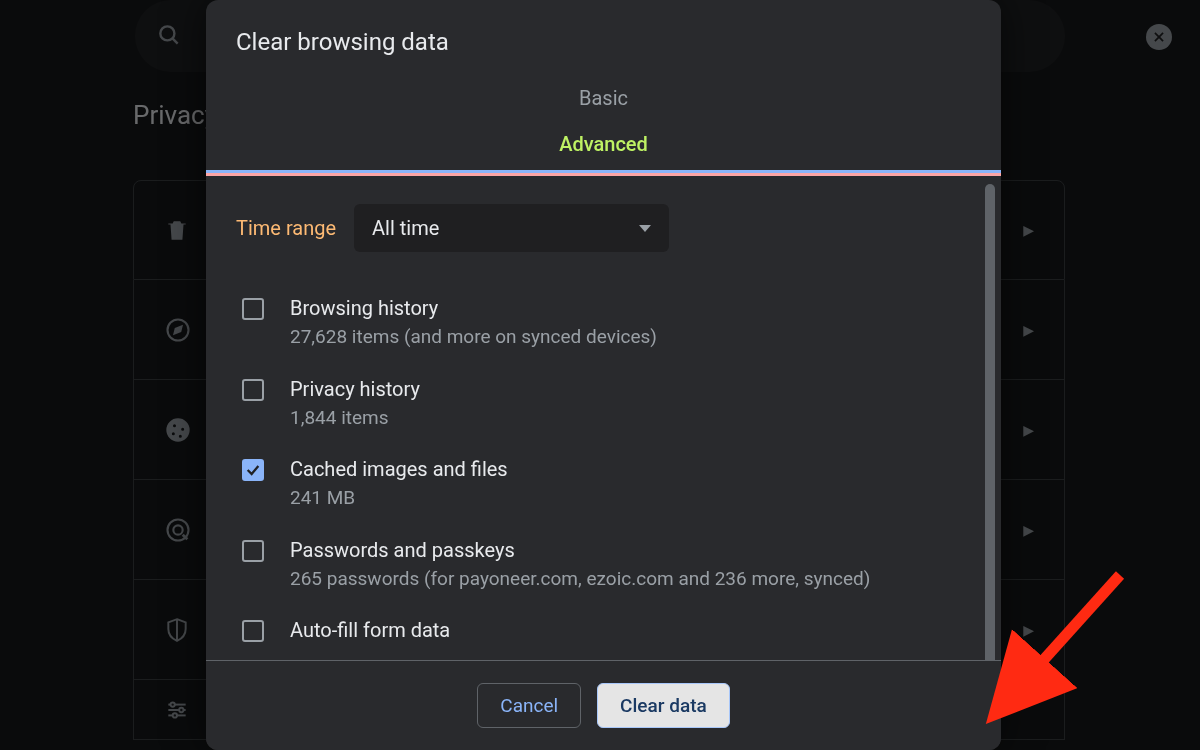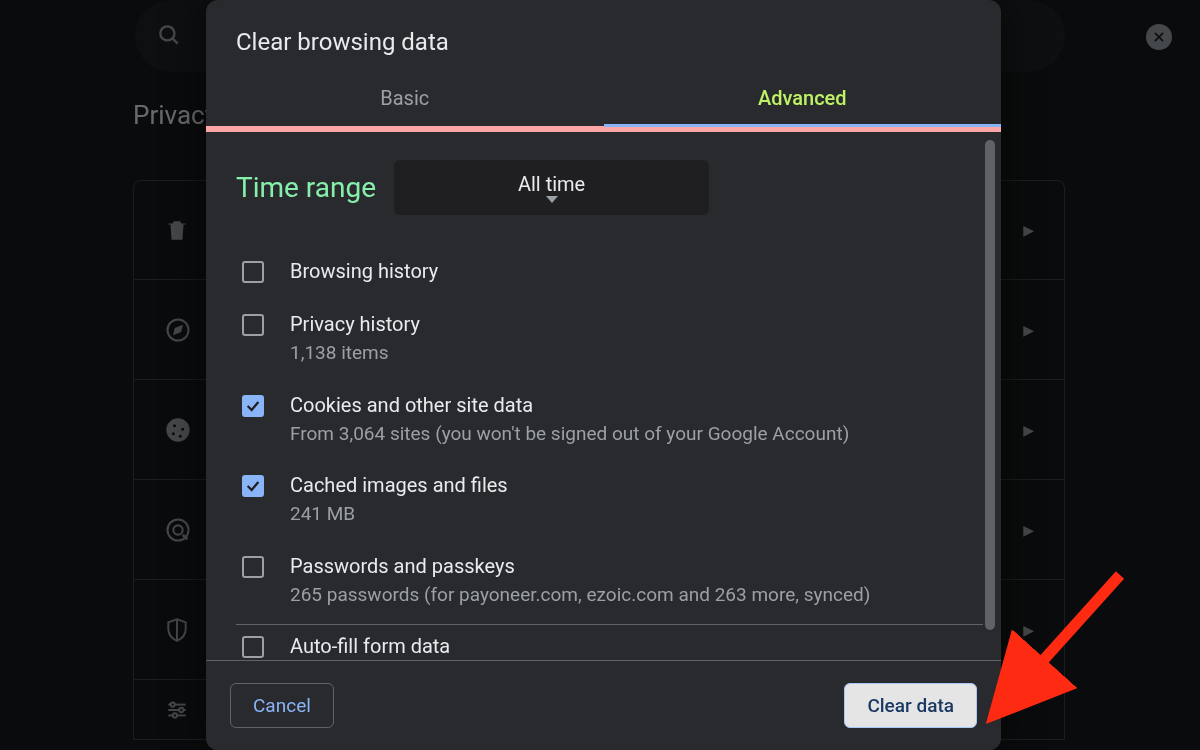--- a/index.html
+++ b/index.html
@@ -24,48 +24,48 @@
     top: 0; left: 206px;
     width: 795px; height: 750px;
     background: #292a2d;
     border-radius: 12px;
     display: flex; flex-direction: column;
     color: #e8eaed;
     box-shadow: 0 0 40px rgba(0,0,0,0.6);
     overflow: hidden;
   }
   .modal-title { font-size: 24px; font-weight: 400; padding: 28px 30px 22px 30px; }
-  .tabs { display:flex; border-bottom:6px solid #fca5a5; }
+  .tabs { display:flex; border-bottom:4px solid #fca5a5;flex-direction:column; }
   .tab { flex:1; text-align:center; padding: 8px 0 14px 0; font-size:20px; color:#9aa0a6; cursor:pointer; }
   .tab.active { color:#bef264; border-bottom:3px solid #8ab4f8; margin-bottom:-1px; font-weight:500;}
 
   .body { flex:1; overflow:hidden; position:relative; padding: 28px 30px 0 30px; }
   .timerange { display:flex; align-items:center; gap:18px; margin-bottom:30px;}
-  .timerange-label { color:#86efac; font-size:28px; }
+  .timerange-label { color:#fdba74; font-size:20px; }
   .select {
     background:#1f1f21; border-radius:6px; padding:12px 18px; width:315px;
     display:flex; justify-content:space-between; align-items:center;
-    color:#e8eaed; font-size:20px; cursor:pointer;flex-direction:column;
+    color:#e8eaed; font-size:20px; cursor:pointer;
   }
   .select .caret { width:0;height:0;border-left:6px solid transparent;border-right:6px solid transparent;border-top:7px solid #9aa0a6;}
 
   .item { display:flex; gap:26px; padding: 12px 0 12px 6px; }
   .cb {
     margin-top:4px; width:22px; height:22px; border:2px solid #9aa0a6; border-radius:3px;
     flex-shrink:0; display:flex; align-items:center; justify-content:center; cursor:pointer;
   }
   .cb.checked { background:#8ab4f8; border-color:#8ab4f8; }
   .cb.checked svg { width:16px; height:16px; color:#202124; }
   .item .txt .t1 { font-size:20px; color:#e8eaed; line-height:1.45;}
   .item .txt .t2 { font-size:19px; color:#9aa0a6; line-height:1.45;}
 
   .scrollbar { position:absolute; right:6px; top:8px; width:10px; height:490px; background:#5f6368; border-radius:5px;}
 
   .footer {
-    border-top:1px solid #5f6368; padding:22px 24px; display:flex; justify-content:space-between; gap:16px;
+    border-top:1px solid #5f6368; padding:22px 24px; display:flex; justify-content:center; gap:16px;
     background:#292a2d;
   }
   .btn {
     font-size:19px; padding:10px 22px; border-radius:6px; cursor:pointer;
     background:transparent; border:1px solid #5f6368; color:#8ab4f8;
   }
   .btn.primary { background:#e5e5e5; border-color:#a8c7fa; color:#1b3a63; font-weight:500;}
 
   
   .arrow { position:absolute; pointer-events:none; }
@@ -155,56 +155,46 @@
         <span>All time</span>
         <span class="caret"></span>
       </div>
     </div>
 
     <div id="items">
         <div class="item">
           <div class="cb"></div>
           <div class="txt">
             <div class="t1">Browsing history</div>
+            <div class="t2">27,628 items (and more on synced devices)</div>
           </div>
         </div>
         <div class="item">
           <div class="cb"></div>
           <div class="txt">
             <div class="t1">Privacy history</div>
-            <div class="t2">1,138 items</div>
+            <div class="t2">1,844 items</div>
           </div>
         </div>
         <div class="item">
           <div class="cb checked">
             <svg viewBox="0 0 24 24" fill="none" stroke="currentColor" stroke-width="3.5">
               <polyline points="4,12 10,18 20,6"></polyline>
             </svg>
           </div>
           <div class="txt">
-            <div class="t1">Cookies and other site data</div>
-            <div class="t2">From 3,064 sites (you won't be signed out of your Google Account)</div>
-          </div>
-        </div>
-        <div class="item">
-          <div class="cb checked">
-            <svg viewBox="0 0 24 24" fill="none" stroke="currentColor" stroke-width="3.5">
-              <polyline points="4,12 10,18 20,6"></polyline>
-            </svg>
-          </div>
-          <div class="txt">
             <div class="t1">Cached images and files</div>
             <div class="t2">241 MB</div>
           </div>
         </div>
         <div class="item">
           <div class="cb"></div>
           <div class="txt">
             <div class="t1">Passwords and passkeys</div>
-            <div class="t2">265 passwords (for payoneer.com, ezoic.com and 263 more, synced)</div>
+            <div class="t2">265 passwords (for payoneer.com, ezoic.com and 236 more, synced)</div>
           </div>
         </div>
         <div class="item">
           <div class="cb"></div>
           <div class="txt">
             <div class="t1">Auto-fill form data</div>
           </div>
         </div>
       </div>
 

